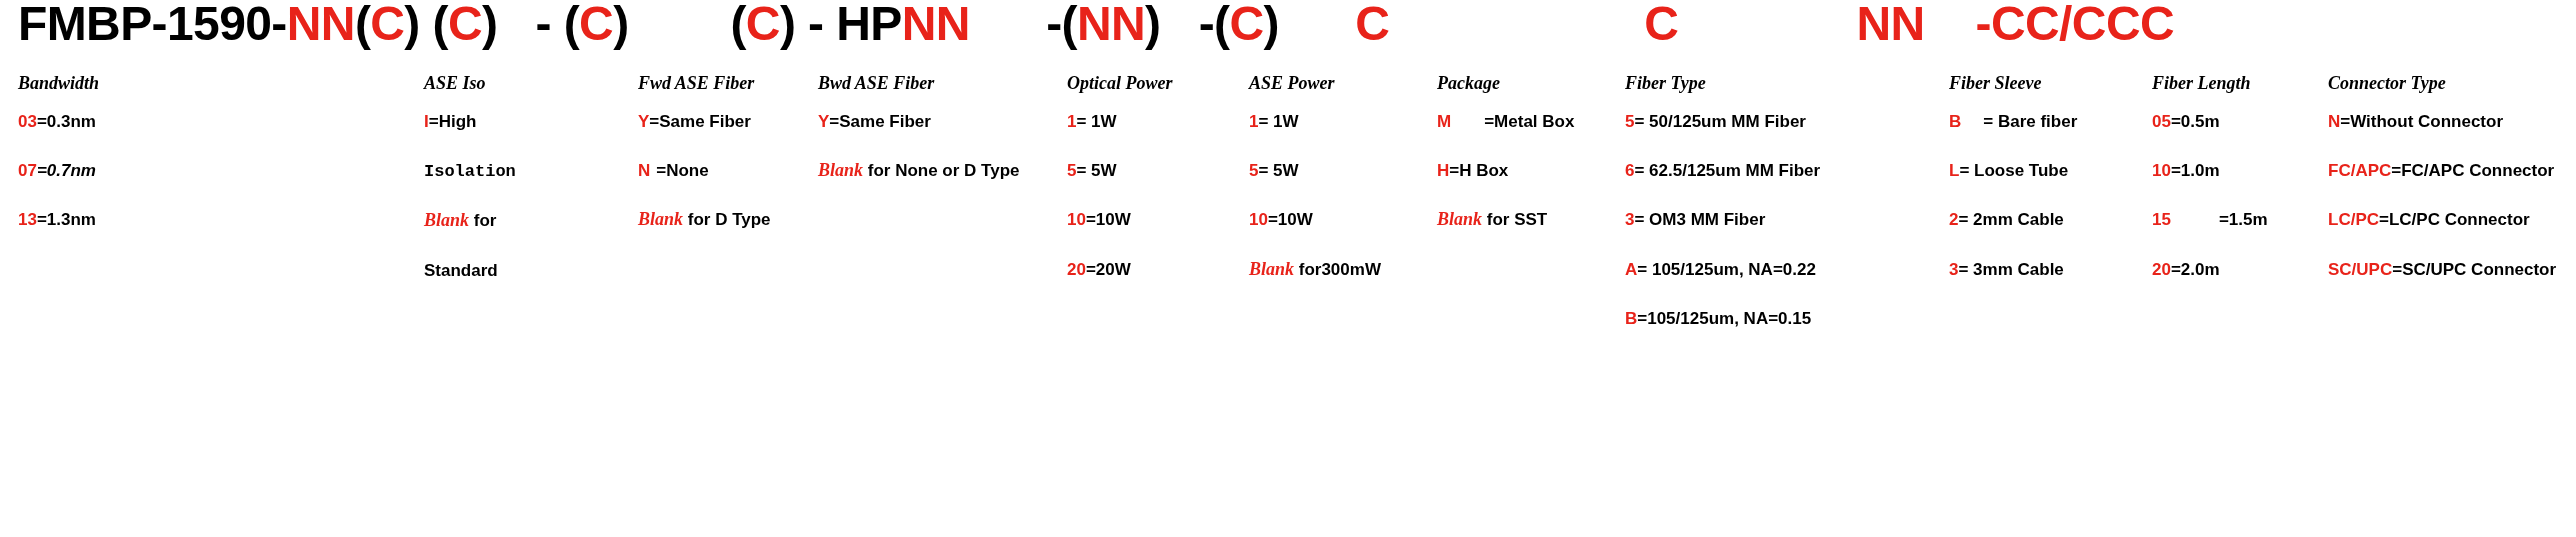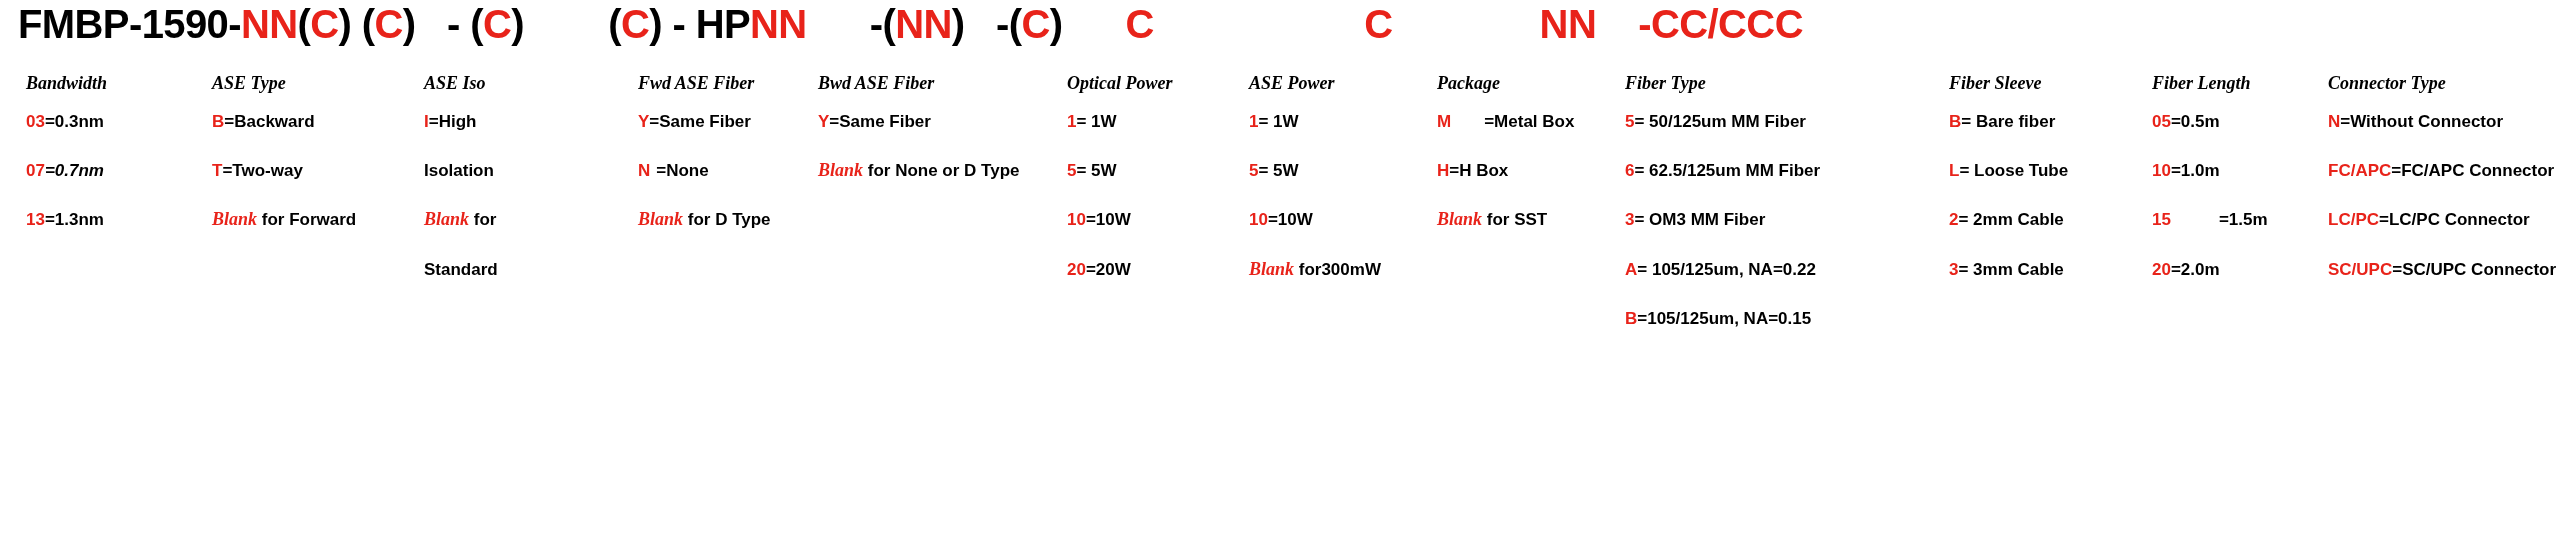--- a/index.html
+++ b/index.html
@@ -21,21 +21,21 @@
     box-sizing: border-box;
     padding: 0;
   }
 
   
   .part-number {
     position: absolute;
     left: 18px;
     top: 2.4px;
     white-space: nowrap;
-    font-size: 40px;
+    font-size: 48px;
     font-weight: bold;
     letter-spacing: -0.6px;
     line-height: 44px;
   }
   .part-number .seg {
     display: inline-block;
   }
   .pn-black { color: #000000; }
   .pn-red { color: #e8231a; }
 
@@ -91,36 +91,30 @@
   }
 </style>
 </head>
 <body>
 
 <div class="page">
 
   <div class="part-number"><span class="seg pn-black" style="white-space: pre;">FMBP-1590-</span><span class="seg pn-red" style="white-space: pre;">NN</span><span class="seg pn-black" style="white-space: pre;">(</span><span class="seg pn-red" style="white-space: pre;">C</span><span class="seg pn-black" style="white-space: pre;">) </span><span class="seg pn-black" style="white-space: pre;">(</span><span class="seg pn-red" style="white-space: pre;">C</span><span class="seg pn-black" style="white-space: pre;">)</span><span class="seg pn-black" style="white-space: pre;">   - (</span><span class="seg pn-red" style="white-space: pre;">C</span><span class="seg pn-black" style="white-space: pre;">)</span><span class="seg pn-black" style="white-space: pre;">        (</span><span class="seg pn-red" style="white-space: pre;">C</span><span class="seg pn-black" style="white-space: pre;">) - HP</span><span class="seg pn-red" style="white-space: pre;">NN</span><span class="seg pn-black" style="white-space: pre;">      -(</span><span class="seg pn-red" style="white-space: pre;">NN</span><span class="seg pn-black" style="white-space: pre;">)</span><span class="seg pn-black" style="white-space: pre;">   -(</span><span class="seg pn-red" style="white-space: pre;">C</span><span class="seg pn-black" style="white-space: pre;">)</span><span class="seg pn-red" style="white-space: pre;">      C</span><span class="seg pn-red" style="white-space: pre;">                    C</span><span class="seg pn-red" style="white-space: pre;">              NN</span><span class="seg pn-red" style="white-space: pre;">    -CC/CCC</span></div>
 
   <div class="columns">
-      <div class="col" style="left: 26px; width: 164px;">
+      <div class="col" style="left: 18px; width: 164px;">
         <div class="col-title">Bandwidth</div>
         <div class="col-entry"><span class="code">03</span><span class="desc" style="white-space: pre;">=0.3nm</span></div>
         <div class="col-entry"><span class="code">07</span><span class="desc" style="white-space: pre; font-style: italic;">=0.7nm</span></div>
         <div class="col-entry"><span class="code">13</span><span class="desc" style="white-space: pre;">=1.3nm</span></div>
       </div>
-      <div class="col" style="left: 212px; width: 176px;">
-        <div class="col-title">ASE Type</div>
-        <div class="col-entry"><span class="code">B</span><span class="desc" style="white-space: pre;">=Backward</span></div>
-        <div class="col-entry"><span class="code">T</span><span class="desc" style="white-space: pre;">=Two-way</span></div>
-        <div class="col-entry"><span class="code-italic">Blank</span><span class="desc" style="white-space: pre;"> for Forward</span></div>
-      </div>
       <div class="col" style="left: 424px; width: 152px;">
         <div class="col-title">ASE Iso</div>
         <div class="col-entry"><span class="code">I</span><span class="desc" style="white-space: pre;">=High</span></div>
-        <div class="col-entry"><span class="entry-plain" style="white-space: pre;">Isolation</span></div>
+        <div class="col-entry"><span class="entry-plain" style="white-space: pre; font-family: Liberation Mono, monospace;">Isolation</span></div>
         <div class="col-entry"><span class="code-italic">Blank</span><span class="desc" style="white-space: pre;"> for</span></div>
         <div class="col-entry"><span class="entry-plain" style="white-space: pre;">Standard</span></div>
       </div>
       <div class="col" style="left: 638px; width: 188px;">
         <div class="col-title">Fwd ASE Fiber</div>
         <div class="col-entry"><span class="code">Y</span><span class="desc" style="white-space: pre;">=Same Fiber</span></div>
         <div class="col-entry"><span class="code">N</span><span class="desc" style="white-space: pre; margin-left: 6px;">=None</span></div>
         <div class="col-entry"><span class="code-italic">Blank</span><span class="desc" style="white-space: pre;"> for D Type</span></div>
       </div>
       <div class="col" style="left: 818px; width: 243px;">
@@ -151,21 +145,21 @@
       <div class="col" style="left: 1625px; width: 273px;">
         <div class="col-title">Fiber Type</div>
         <div class="col-entry"><span class="code">5</span><span class="desc" style="white-space: pre;">= 50/125um MM Fiber</span></div>
         <div class="col-entry"><span class="code">6</span><span class="desc" style="white-space: pre;">= 62.5/125um MM Fiber</span></div>
         <div class="col-entry"><span class="code">3</span><span class="desc" style="white-space: pre;">= OM3 MM Fiber</span></div>
         <div class="col-entry"><span class="code">A</span><span class="desc" style="white-space: pre;">= 105/125um, NA=0.22</span></div>
         <div class="col-entry"><span class="code">B</span><span class="desc" style="white-space: pre;">=105/125um, NA=0.15</span></div>
       </div>
       <div class="col" style="left: 1949px; width: 164px;">
         <div class="col-title">Fiber Sleeve</div>
-        <div class="col-entry"><span class="code">B</span><span class="desc" style="white-space: pre;">= Bare fiber</span></div>
+        <div class="col-entry"><span class="code">B</span><span class="desc" style="white-space: pre; padding-left: 22px;">= Bare fiber</span></div>
         <div class="col-entry"><span class="code">L</span><span class="desc" style="white-space: pre;">= Loose Tube</span></div>
         <div class="col-entry"><span class="code">2</span><span class="desc" style="white-space: pre;">= 2mm Cable</span></div>
         <div class="col-entry"><span class="code">3</span><span class="desc" style="white-space: pre;">= 3mm Cable</span></div>
       </div>
       <div class="col" style="left: 2152px; width: 146px;">
         <div class="col-title">Fiber Length</div>
         <div class="col-entry"><span class="code">05</span><span class="desc" style="white-space: pre;">=0.5m</span></div>
         <div class="col-entry"><span class="code">10</span><span class="desc" style="white-space: pre;">=1.0m</span></div>
         <div class="col-entry"><span class="code">15</span><span class="desc" style="white-space: pre; padding-left: 48px;">=1.5m</span></div>
         <div class="col-entry"><span class="code">20</span><span class="desc" style="white-space: pre;">=2.0m</span></div>

